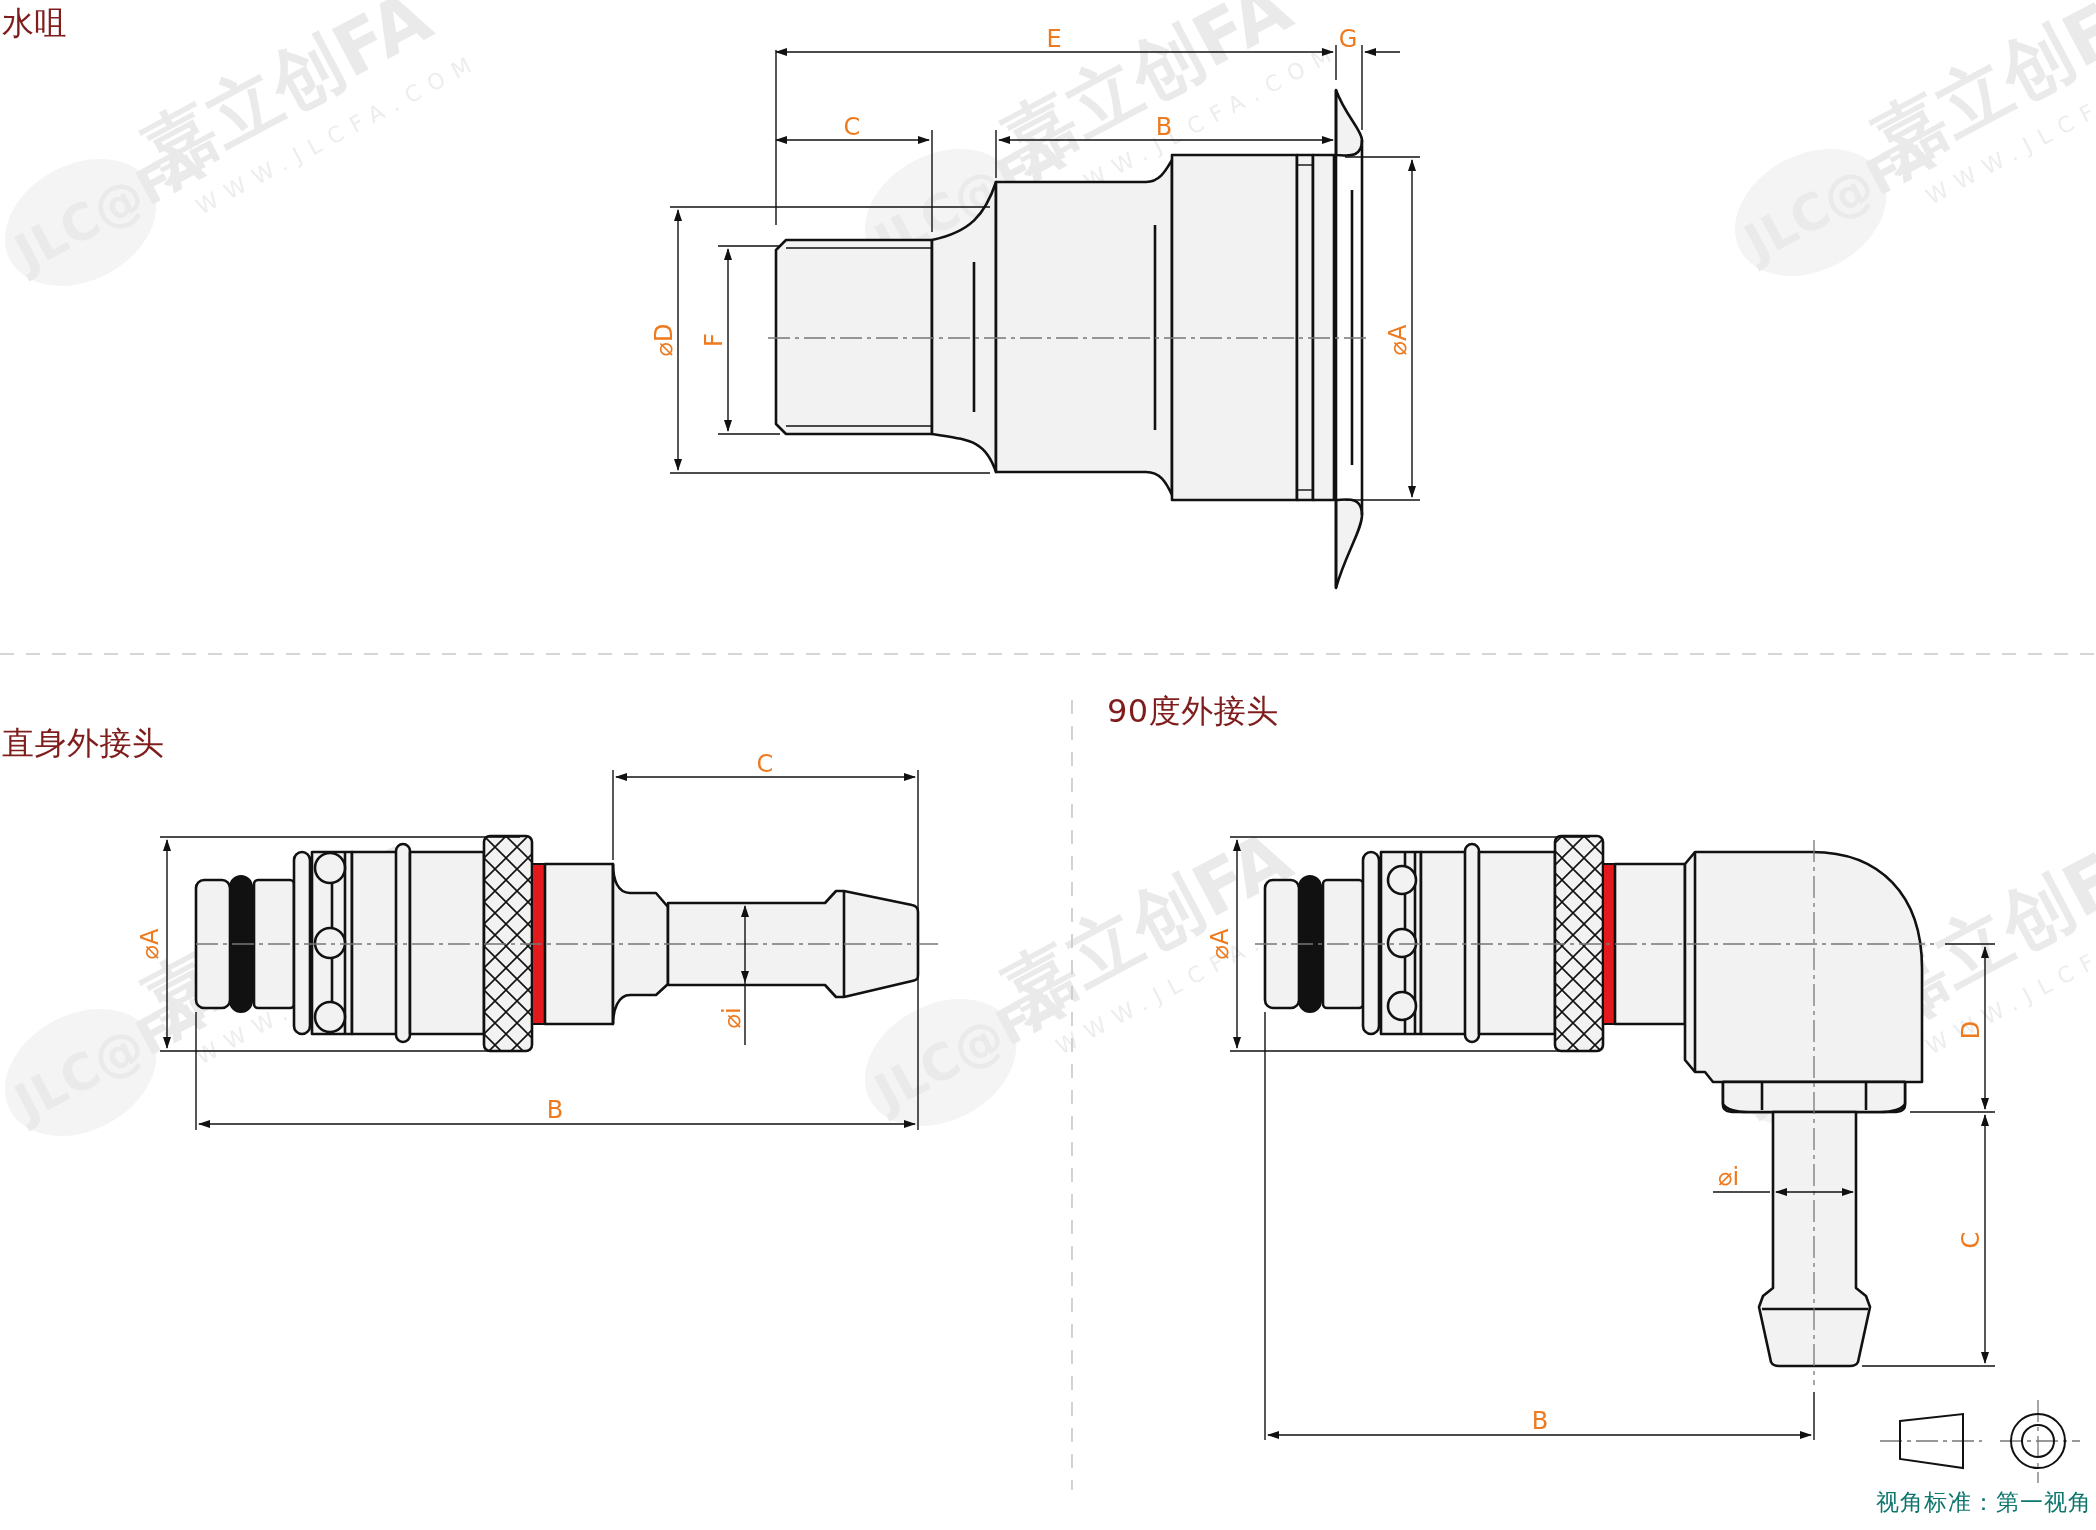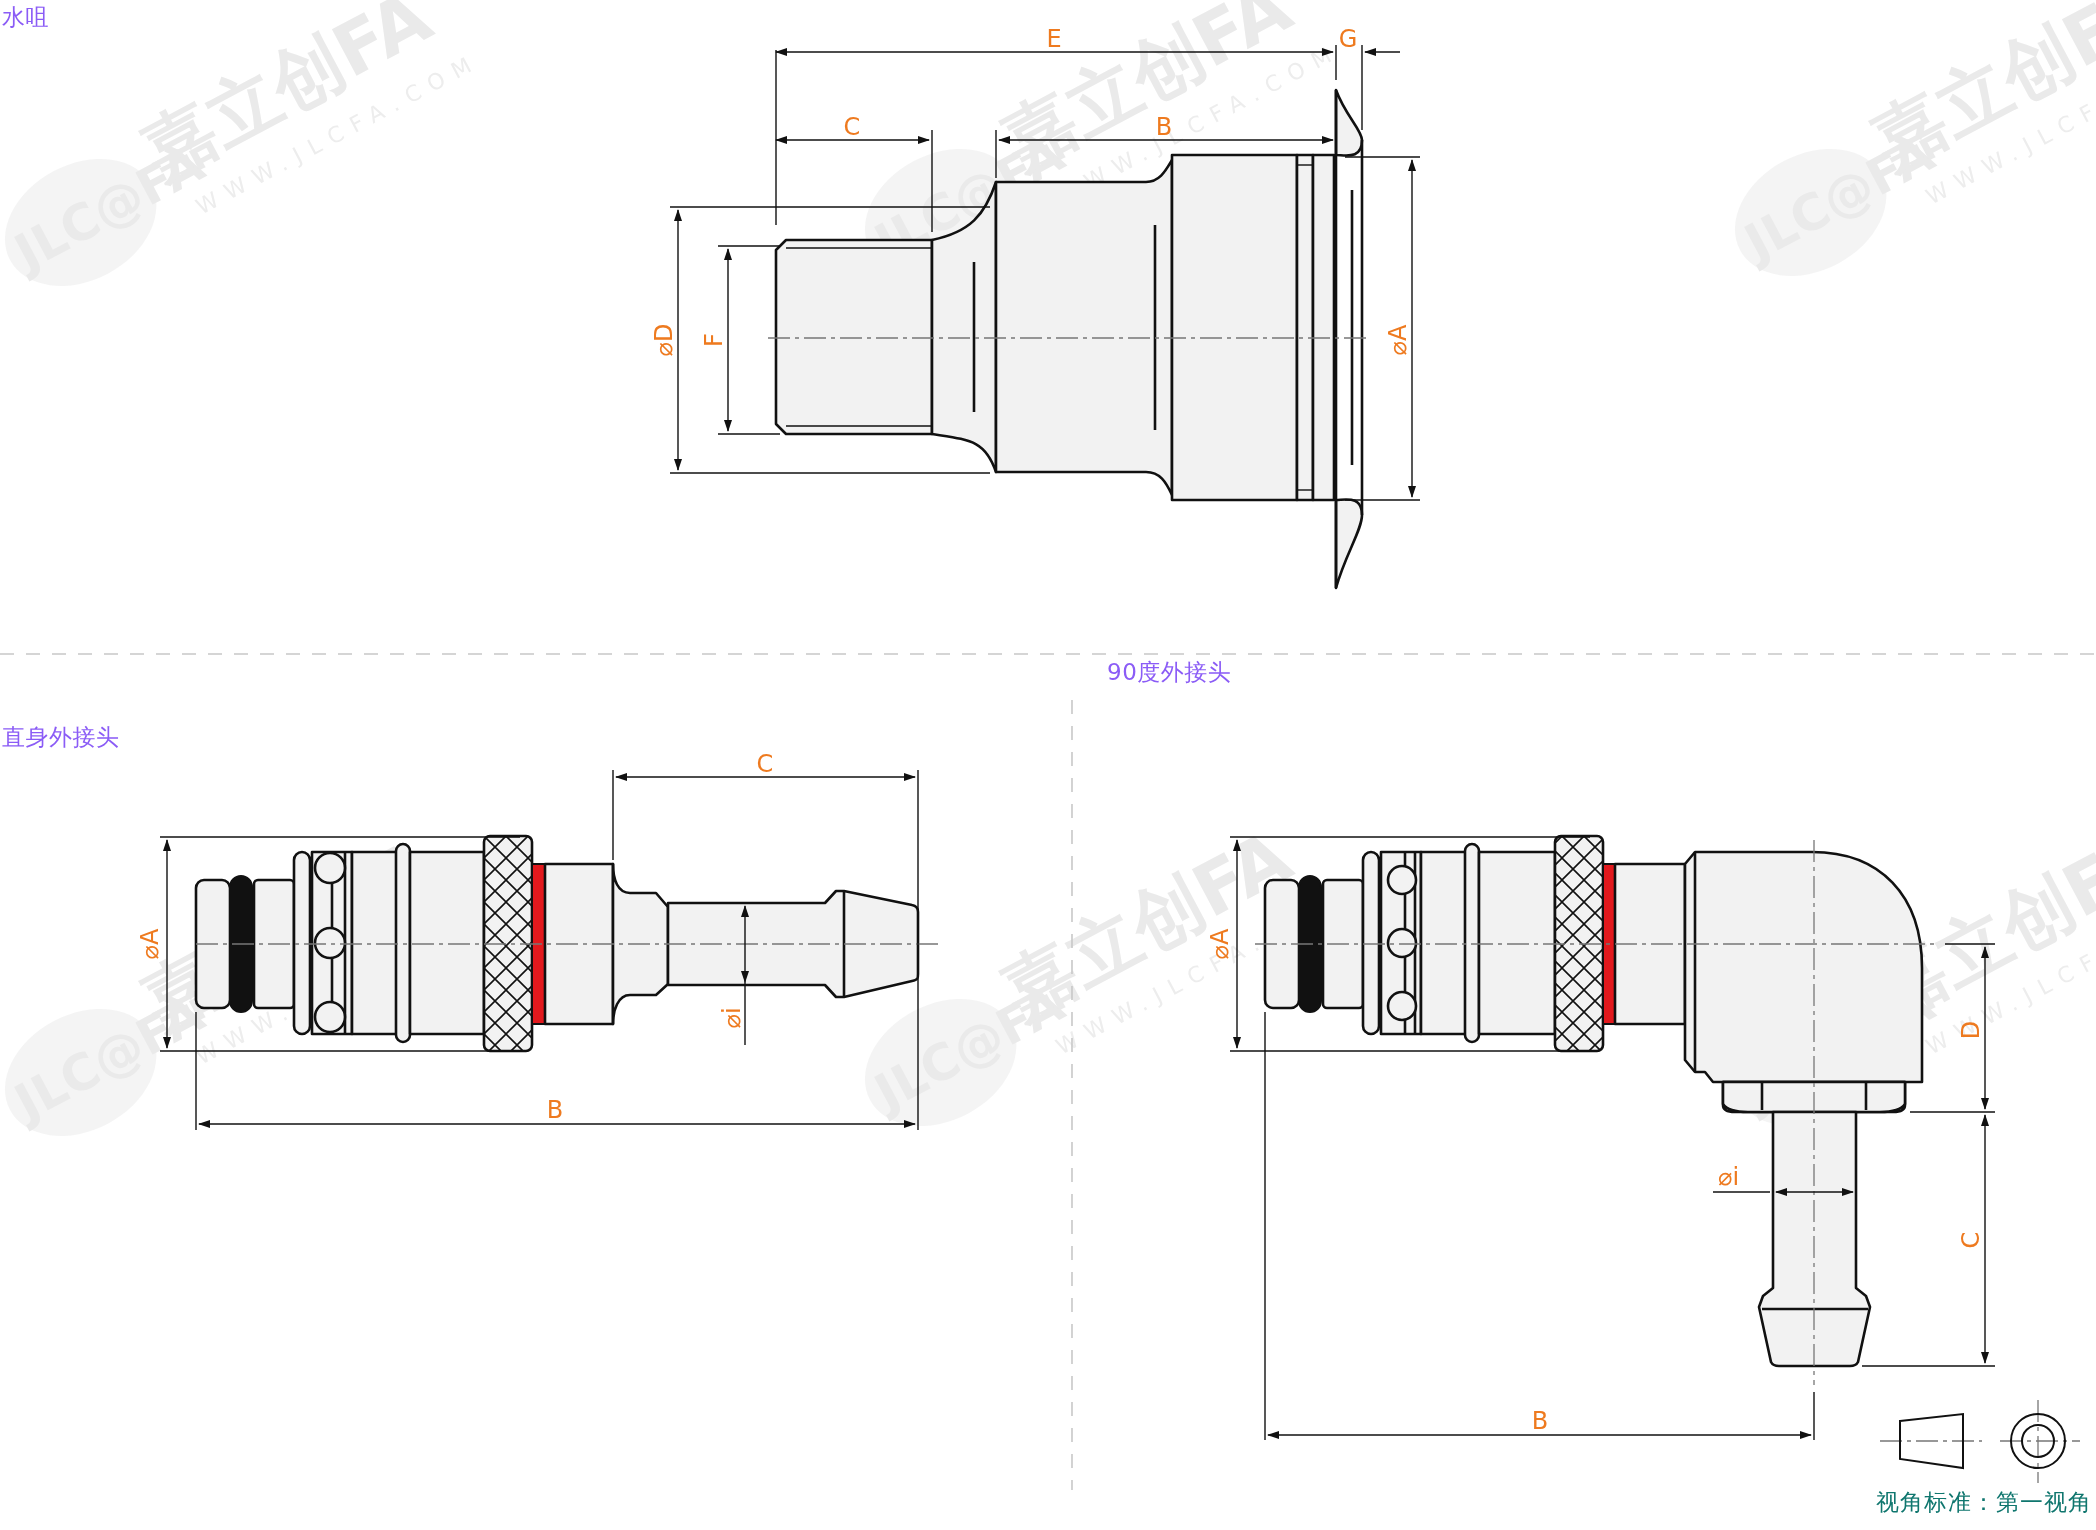--- a/index.html
+++ b/index.html
@@ -1,36 +1,36 @@
 <!DOCTYPE html>
 <html><head>
 <meta charset="utf-8">
 <style>
   html, body { margin: 0; padding: 0; background: #ffffff; }
   body { width: 2096px; height: 1530px; position: relative; overflow: hidden;
          font-family: "DejaVu Sans", "Liberation Sans", sans-serif; }
-  .section-title { position: absolute; font-size: 23px; color: #8b5cf6; letter-spacing: 0.5px; }
+  .section-title { position: absolute; font-size: 32px; color: #7f1d1d; letter-spacing: 0.5px; }
   #drawing { position: absolute; left: 0; top: 0; }
   .dim { font-family: "DejaVu Sans", "Liberation Sans", sans-serif; font-size: 24px; fill: #ee7a1f; }
   .part { fill: #f2f2f2; stroke: #111; stroke-width: 2.6; stroke-linejoin: round; }
   .edge { fill: none; stroke: #111; stroke-width: 2.6; }
   .thin { fill: none; stroke: #111; stroke-width: 1.4; }
   .axis { fill: none; stroke: #777; stroke-width: 1.3; stroke-dasharray: 22 5 4 5; }
   .divider { stroke: #c8c8c8; stroke-width: 1.6; stroke-dasharray: 14 12; fill: none; }
   .wm { fill: #ececec; }
   .wm-text { font-family: "DejaVu Sans", sans-serif; fill: #eaeaea; font-weight: bold; }
   .wm-url { font-family: "DejaVu Sans", sans-serif; fill: #ededed; letter-spacing: 10px; }
   .footer { position: absolute; right: 4px; bottom: 12px; font-size: 23px; color: #0f766e; letter-spacing: 1px; margin-top: 18px; }
 </style>
 </head>
 <body>
 
 <div class="section-title" style="left:2px; top:2px;">水咀</div>
 <div class="section-title" style="left:2px; top:690px;margin-top:32px;">直身外接头</div>
-<div class="section-title" style="left:1107px; top:657px;text-align:center;">90度外接头</div>
+<div class="section-title" style="left:1107px; top:690px;text-align:center;">90度外接头</div>
 
 <svg id="drawing" width="2096" height="1530" viewBox="0 0 2096 1530" xmlns="http://www.w3.org/2000/svg">
   <defs>
     <marker id="arr" viewBox="0 0 12 8" refX="11" refY="4" markerWidth="12" markerHeight="8" orient="auto-start-reverse" markerUnits="userSpaceOnUse">
       <path d="M0,0 L12,4 L0,8 z" fill="#111"></path>
     </marker>
     <pattern id="knurl" width="22" height="22" patternUnits="userSpaceOnUse">
       <rect width="22" height="22" fill="#f2f2f2"></rect>
       <path d="M0,0 L22,22 M22,0 L0,22" stroke="#111" stroke-width="1.6"></path>
     </pattern>

